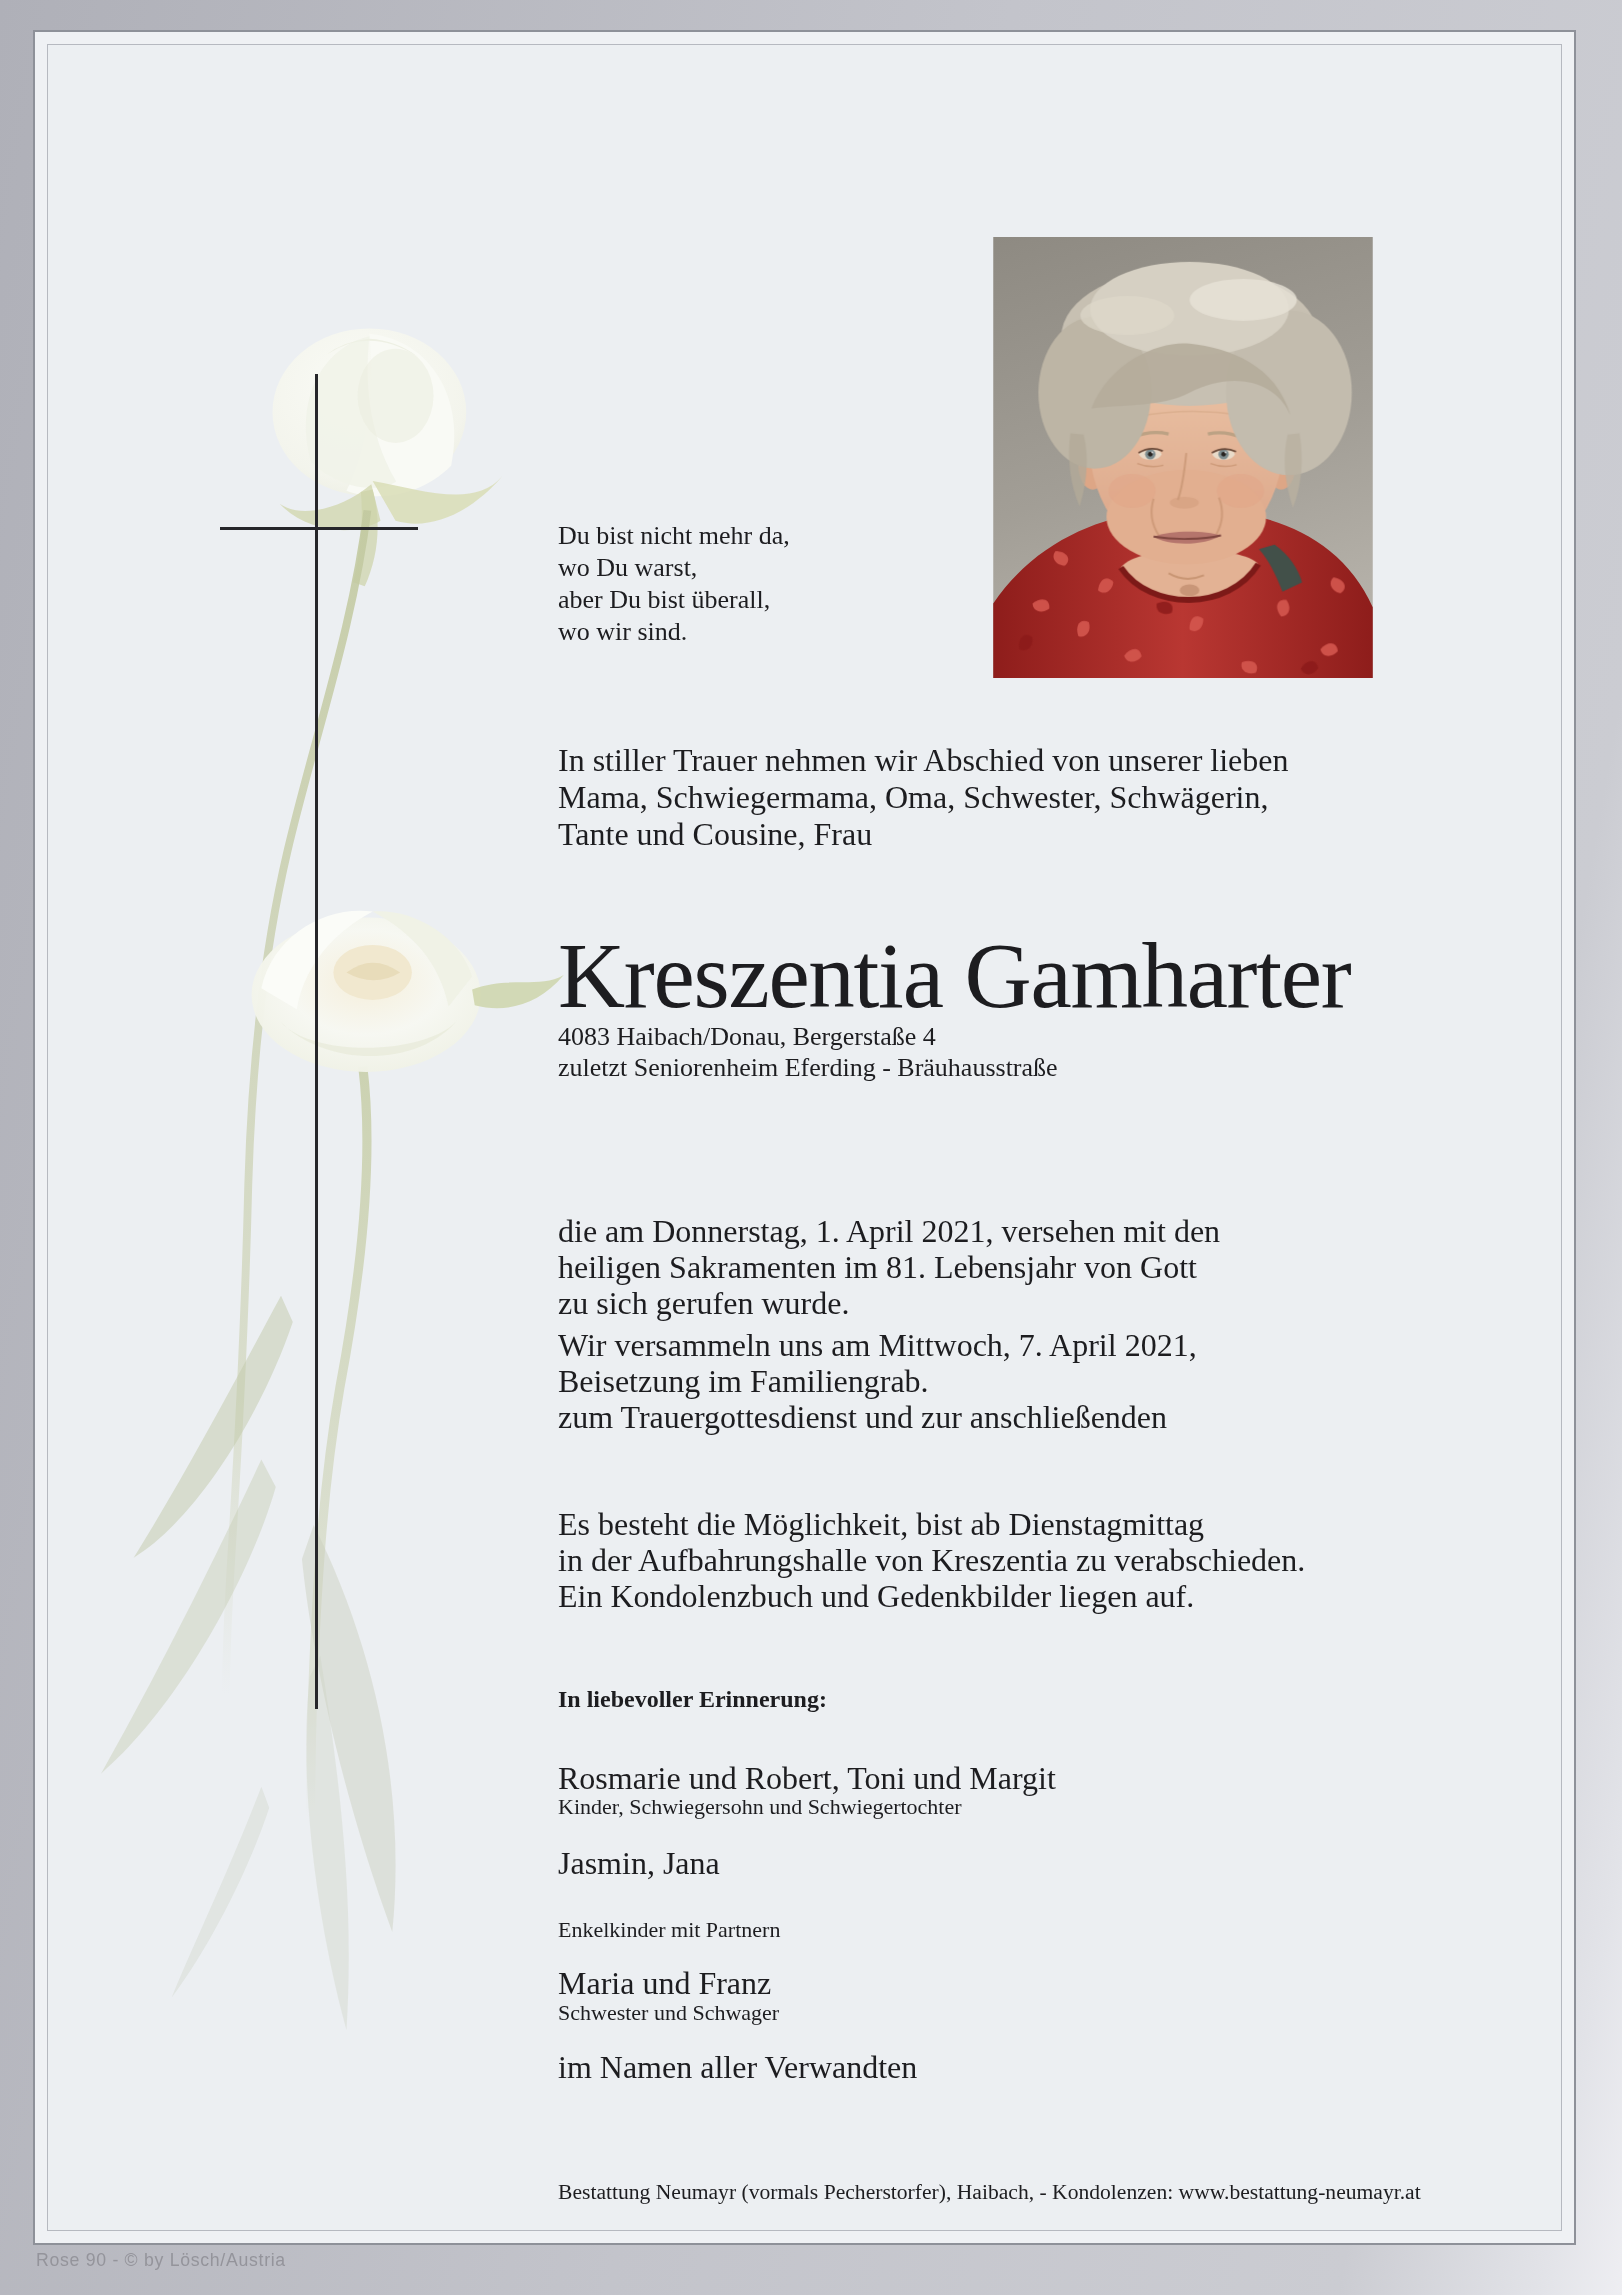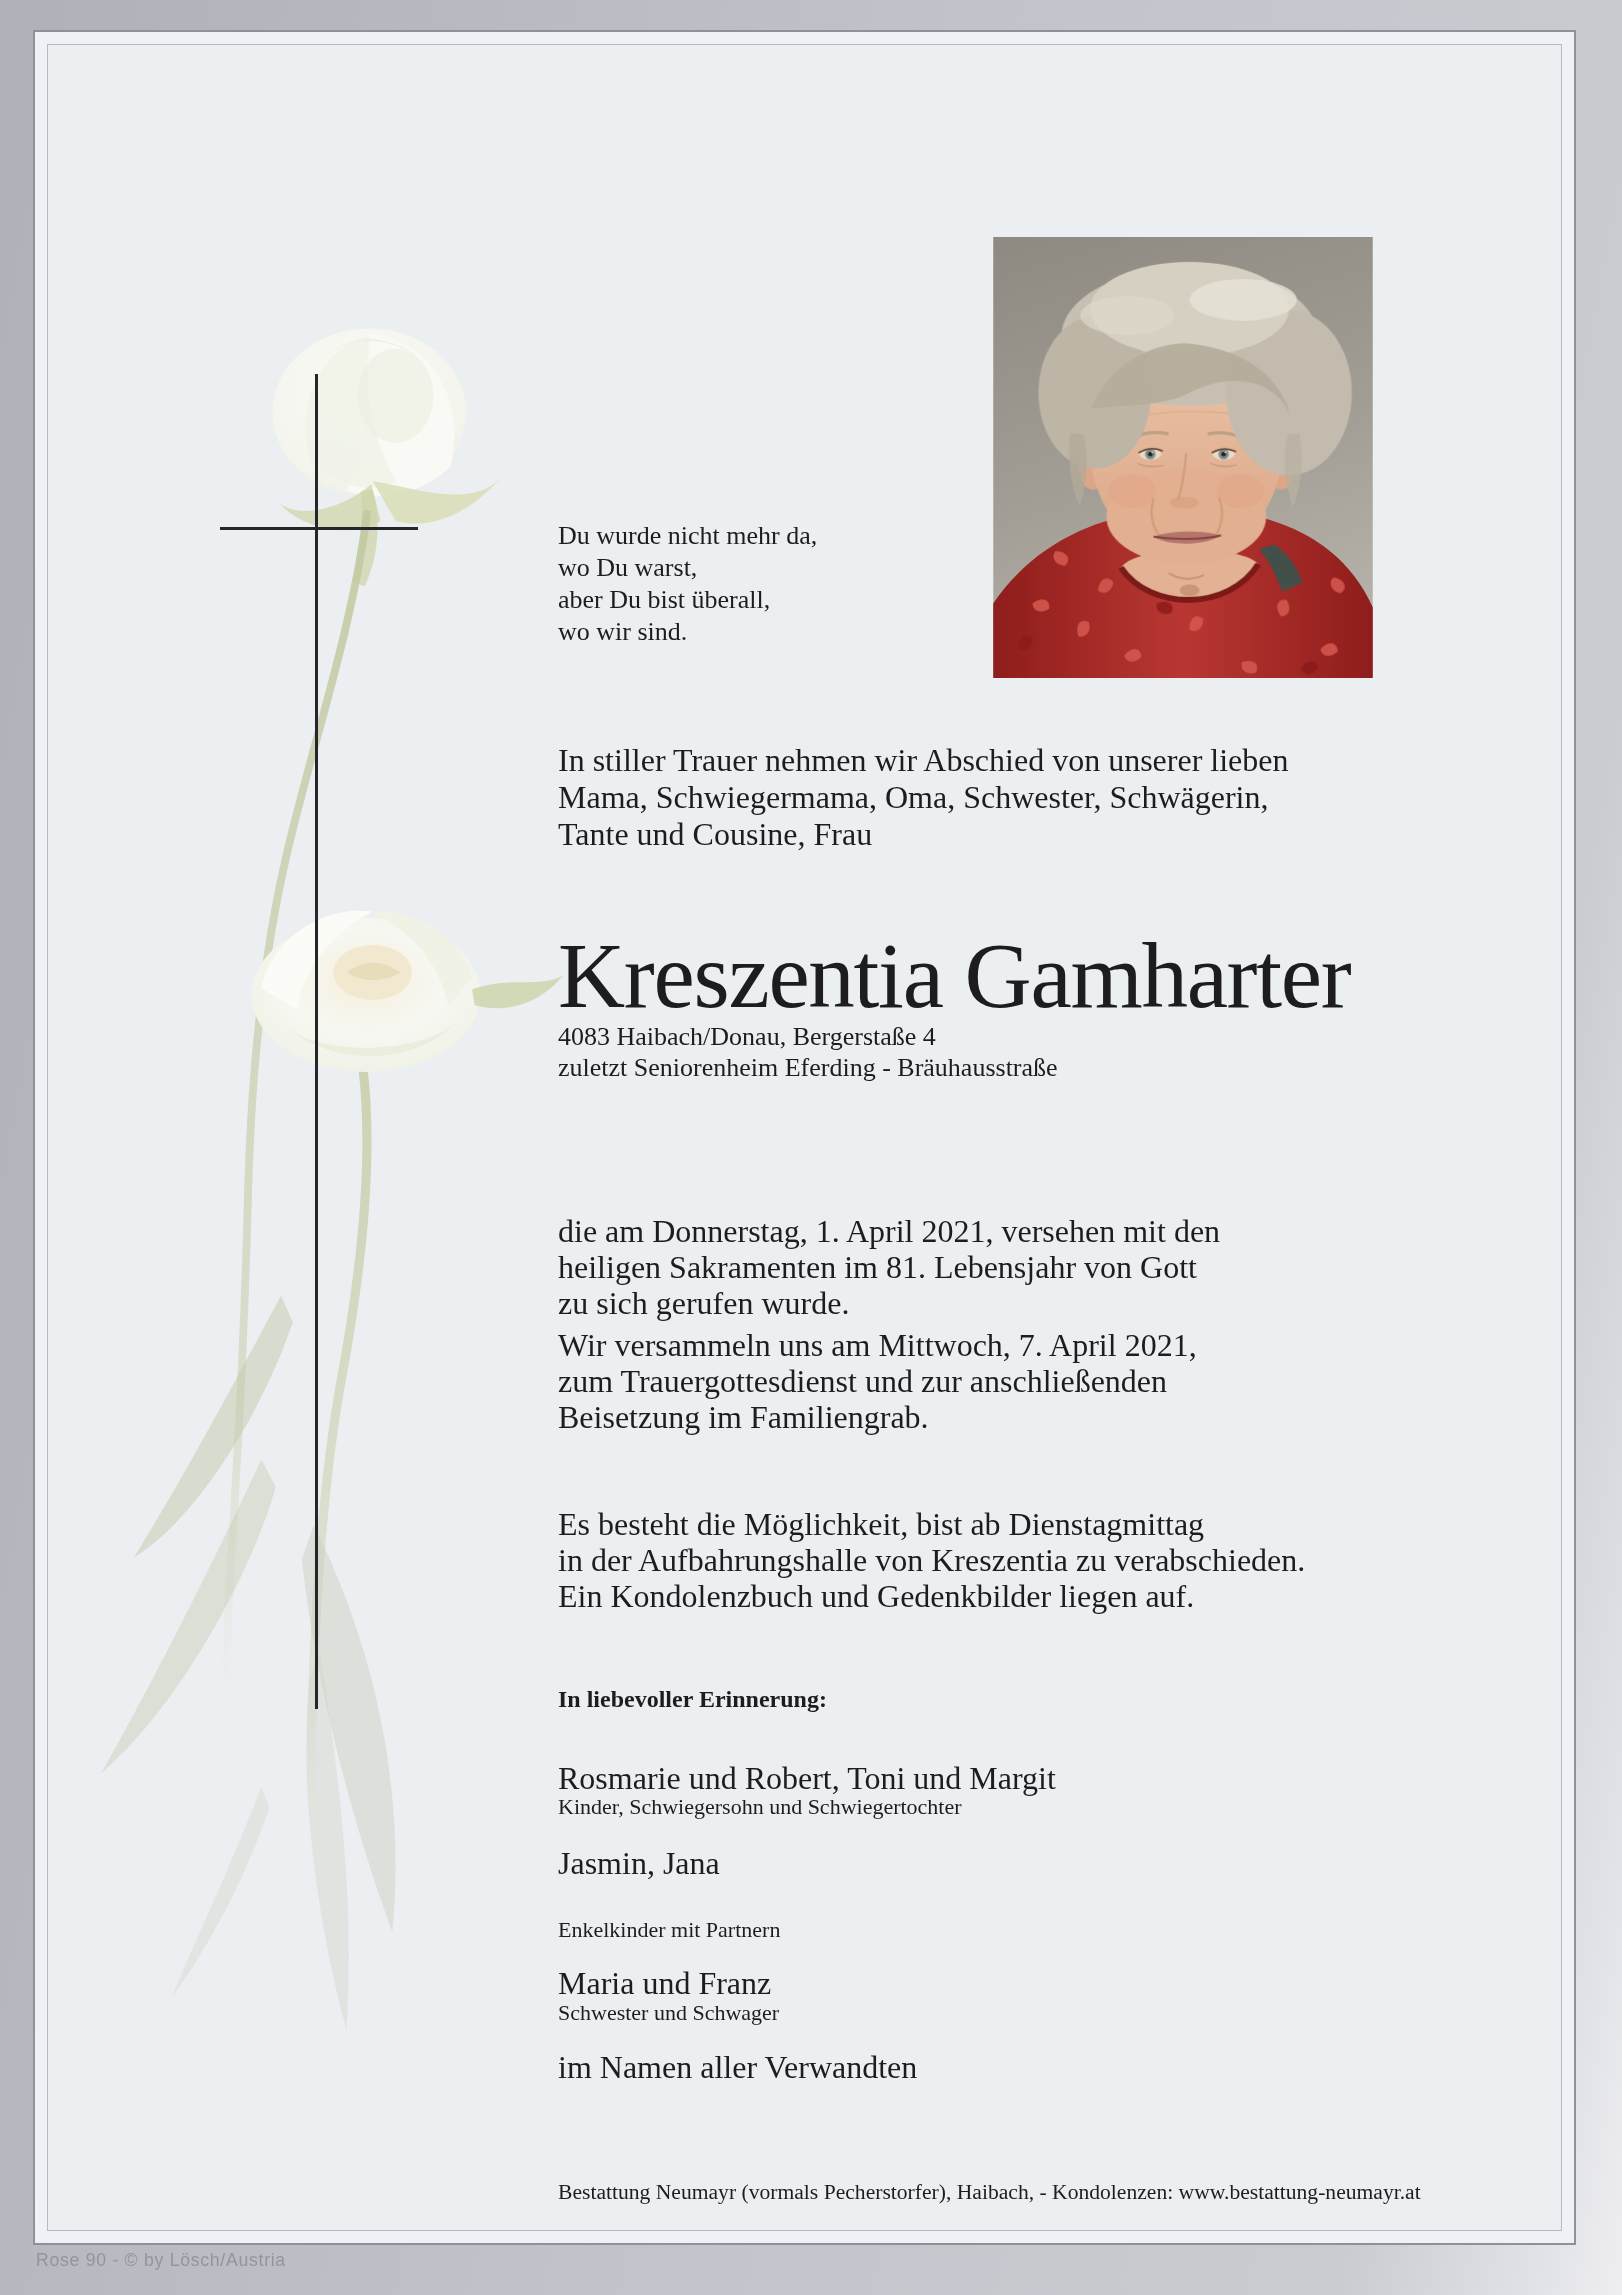--- a/index.html
+++ b/index.html
@@ -220,21 +220,21 @@
       <ellipse cx="300" cy="110" rx="152" ry="72" fill="#d6d0c3"></ellipse>
       <ellipse cx="382" cy="96" rx="82" ry="32" fill="#e7e2d7" opacity="0.8"></ellipse>
       <ellipse cx="205" cy="120" rx="72" ry="30" fill="#ded8cb" opacity="0.7"></ellipse>
       <path d="M150,262 C180,186 260,158 300,163 C362,170 432,196 454,272 C430,216 360,206 300,238 C258,260 200,256 150,262 Z" fill="#b5ac9b" opacity="0.9"></path>
       <path d="M118,300 q-8,60 14,112 q18,-60 6,-110 Z" fill="#b3aa99" opacity="0.8"></path>
       <path d="M468,300 q10,62 -10,114 q-20,-60 -8,-112 Z" fill="#b9b0a0" opacity="0.8"></path>
     </g>
   </svg>
 
   <div class="txt quote">
-    <div>Du wurde nicht mehr da,</div>
+    <div>Du bist nicht mehr da,</div>
     <div>wo Du warst,</div>
     <div>aber Du bist überall,</div>
     <div>wo wir sind.</div>
   </div>
 
   <div class="txt intro">
     <div>In stiller Trauer nehmen wir Abschied von unserer lieben</div>
     <div>Mama, Schwiegermama, Oma, Schwester, Schwägerin,</div>
     <div>Tante und Cousine, Frau</div>
   </div>
@@ -247,22 +247,22 @@
   </div>
 
   <div class="txt para" id="passing">
     <div>die am Donnerstag, 1. April 2021, versehen mit den</div>
     <div>heiligen Sakramenten im 81. Lebensjahr von Gott</div>
     <div>zu sich gerufen wurde.</div>
   </div>
 
   <div class="txt para" id="service">
     <div>Wir versammeln uns am Mittwoch, 7. April 2021,</div>
+    <div>Beisetzung im Familiengrab.</div>
     <div>zum Trauergottesdienst und zur anschließenden</div>
-    <div>Beisetzung im Familiengrab.</div>
   </div>
 
   <div class="txt para" id="condolence">
     <div>Es besteht die Möglichkeit, bist ab Dienstagmittag</div>
     <div>in der Aufbahrungshalle von Kreszentia zu verabschieden.</div>
     <div>Ein Kondolenzbuch und Gedenkbilder liegen auf.</div>
   </div>
 
   <div class="txt heading">In liebevoller Erinnerung:</div>
 

